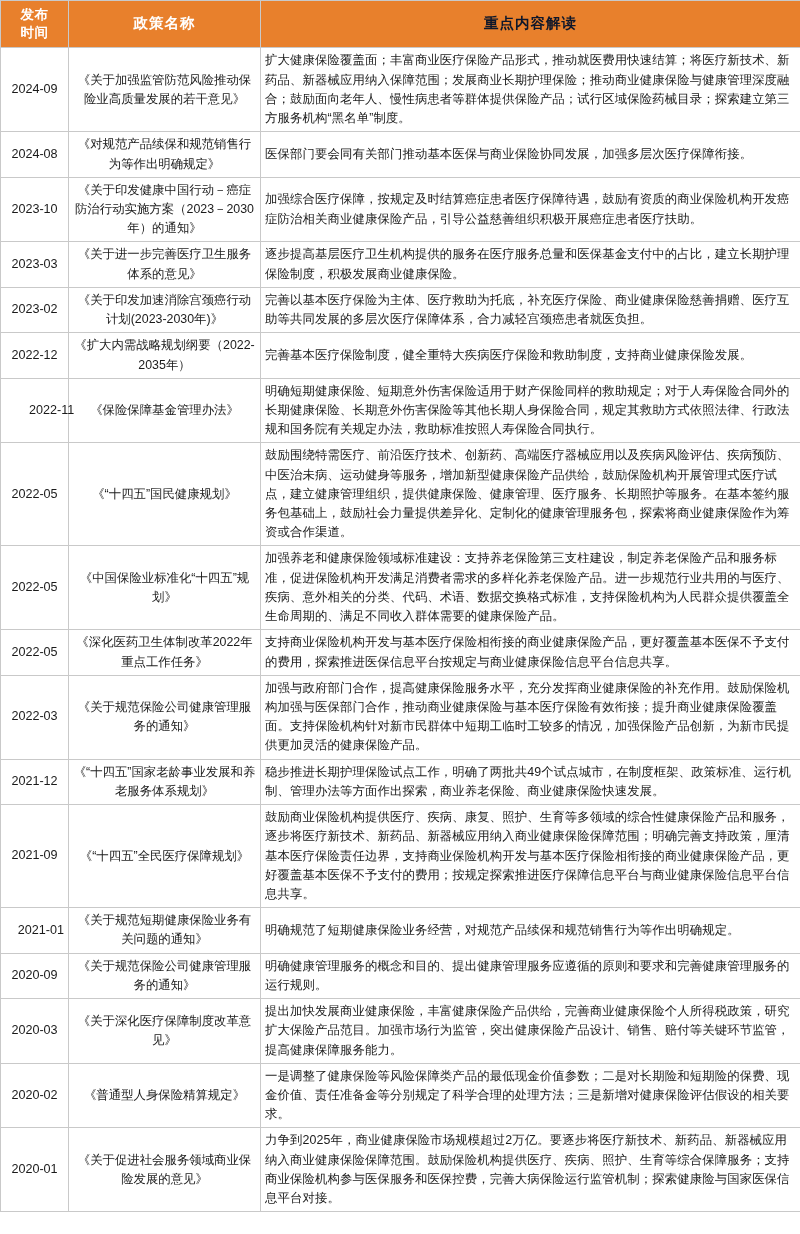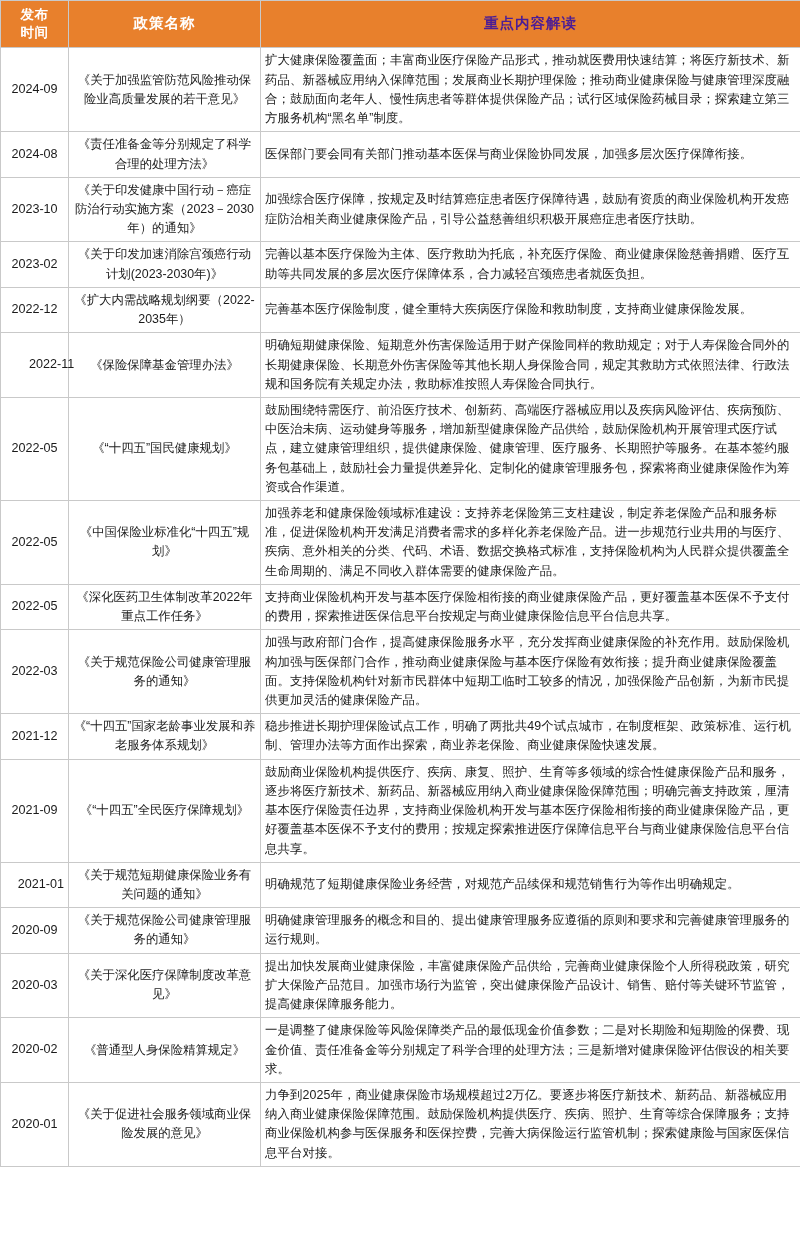--- a/index.html
+++ b/index.html
@@ -72,38 +72,43 @@
     <col class="c-name">
     <col class="c-detail">
   </colgroup>
   <thead>
     <tr>
       <th class="th-date" style="background: rgb(232, 128, 44); color: rgb(255, 255, 255); border-color: rgb(201, 201, 201);">
         <span>发布</span><br>
         <span>时间</span>
       </th>
       <th style="background: rgb(232, 128, 44); color: rgb(255, 255, 255); border-color: rgb(201, 201, 201);">政策名称</th>
-      <th style="background: rgb(232, 128, 44); color: #4c1d95; border-color: rgb(201, 201, 201);">重点内容解读</th>
+      <th style="background: rgb(232, 128, 44); color: #0f172a; border-color: rgb(201, 201, 201);">重点内容解读</th>
     </tr>
   </thead>
   <tbody id="table-body">
       <tr>
         <td class="cell-date" style="border-color: rgb(201, 201, 201);">2024-09</td>
         <td class="cell-name" style="border-color: rgb(201, 201, 201);">《关于加强监管防范风险推动保险业高质量发展的若干意见》</td>
         <td class="cell-detail" style="border-color: rgb(201, 201, 201);">扩大健康保险覆盖面；丰富商业医疗保险产品形式，推动就医费用快速结算；将医疗新技术、新药品、新器械应用纳入保障范围；发展商业长期护理保险；推动商业健康保险与健康管理深度融合；鼓励面向老年人、慢性病患者等群体提供保险产品；试行区域保险药械目录；探索建立第三方服务机构“黑名单”制度。</td>
       </tr>
       <tr>
         <td class="cell-date" style="border-color: rgb(201, 201, 201);">2024-08</td>
-        <td class="cell-name" style="border-color: rgb(201, 201, 201);">《责任准备金等分别规定了科学合理的处理方法》</td>
+        <td class="cell-name" style="border-color: rgb(201, 201, 201);">《对规范产品续保和规范销售行为等作出明确规定》</td>
         <td class="cell-detail" style="border-color: rgb(201, 201, 201);">医保部门要会同有关部门推动基本医保与商业保险协同发展，加强多层次医疗保障衔接。</td>
       </tr>
       <tr>
         <td class="cell-date" style="border-color: rgb(201, 201, 201);">2023-10</td>
         <td class="cell-name" style="border-color: rgb(201, 201, 201);">《关于印发健康中国行动－癌症防治行动实施方案（2023－2030年）的通知》</td>
         <td class="cell-detail" style="border-color: rgb(201, 201, 201);">加强综合医疗保障，按规定及时结算癌症患者医疗保障待遇，鼓励有资质的商业保险机构开发癌症防治相关商业健康保险产品，引导公益慈善组织积极开展癌症患者医疗扶助。</td>
+      </tr>
+      <tr>
+        <td class="cell-date" style="border-color: rgb(201, 201, 201);">2023-03</td>
+        <td class="cell-name" style="border-color: rgb(201, 201, 201);">《关于进一步完善医疗卫生服务体系的意见》</td>
+        <td class="cell-detail" style="border-color: rgb(201, 201, 201);">逐步提高基层医疗卫生机构提供的服务在医疗服务总量和医保基金支付中的占比，建立长期护理保险制度，积极发展商业健康保险。</td>
       </tr>
       <tr>
         <td class="cell-date" style="border-color: rgb(201, 201, 201);">2023-02</td>
         <td class="cell-name" style="border-color: rgb(201, 201, 201);">《关于印发加速消除宫颈癌行动计划(2023-2030年)》</td>
         <td class="cell-detail" style="border-color: rgb(201, 201, 201);">完善以基本医疗保险为主体、医疗救助为托底，补充医疗保险、商业健康保险慈善捐赠、医疗互助等共同发展的多层次医疗保障体系，合力减轻宫颈癌患者就医负担。</td>
       </tr>
       <tr>
         <td class="cell-date" style="border-color: rgb(201, 201, 201);">2022-12</td>
         <td class="cell-name" style="border-color: rgb(201, 201, 201);">《扩大内需战略规划纲要（2022- 2035年）</td>
         <td class="cell-detail" style="border-color: rgb(201, 201, 201);">完善基本医疗保险制度，健全重特大疾病医疗保险和救助制度，支持商业健康保险发展。</td>

